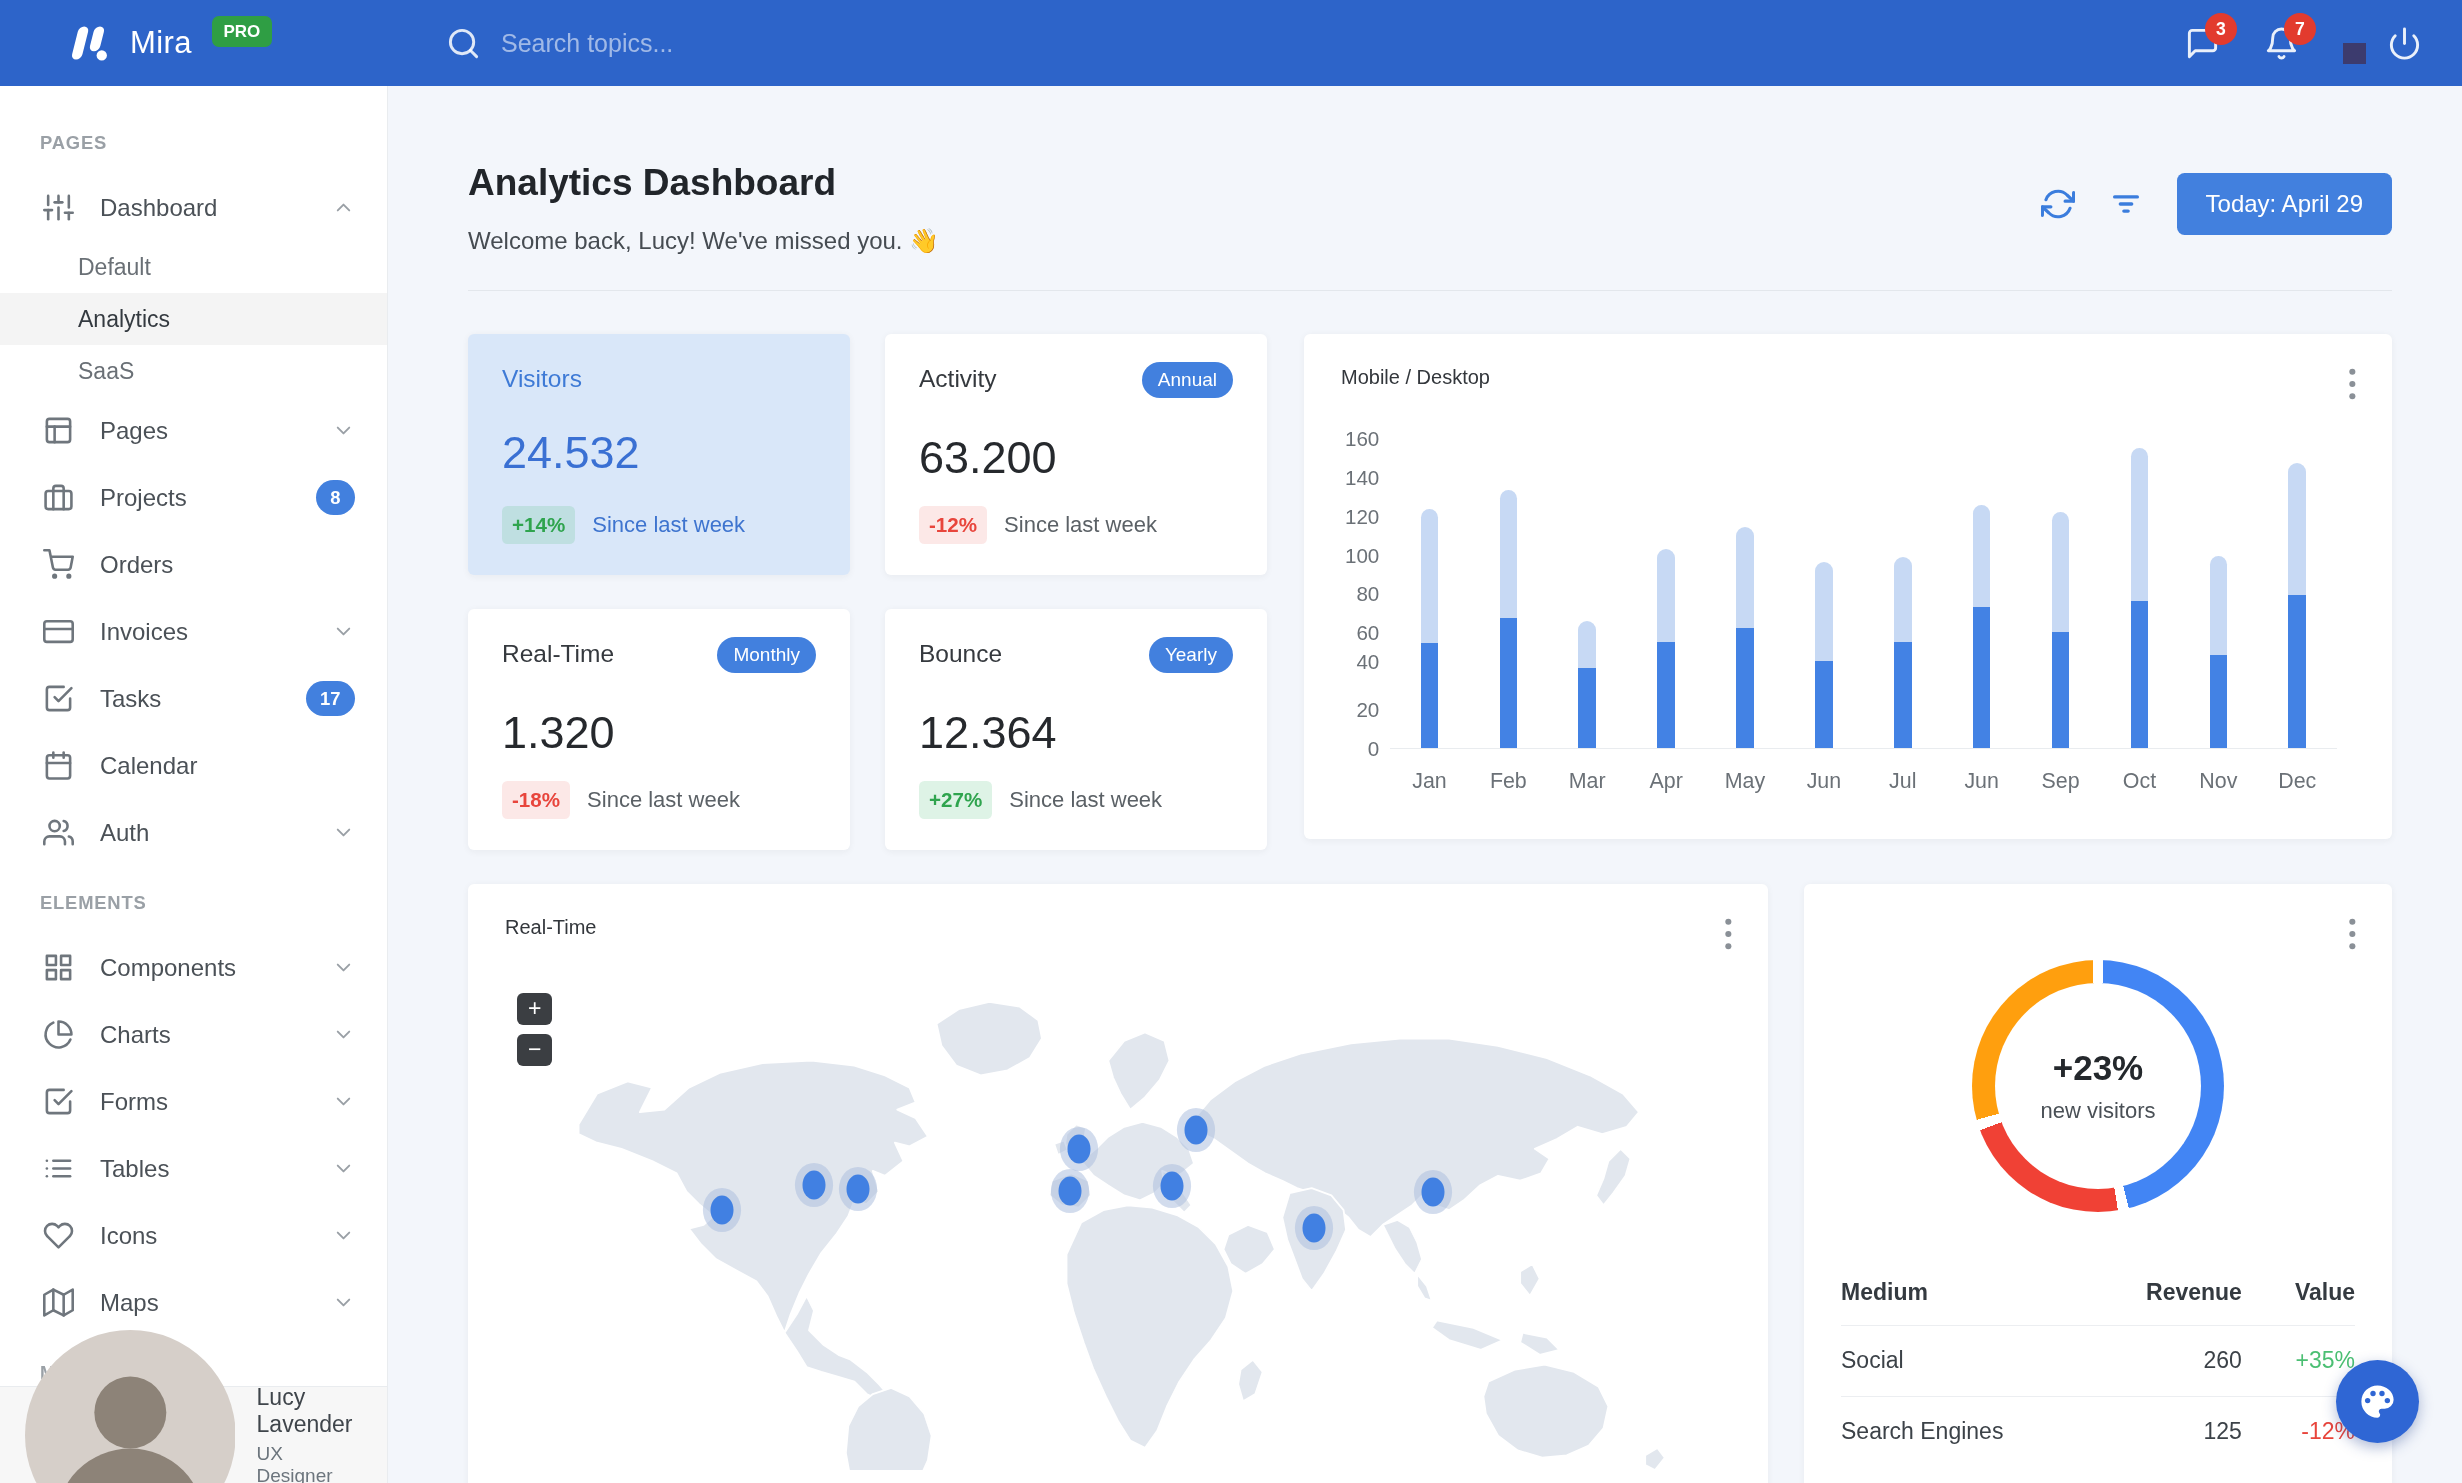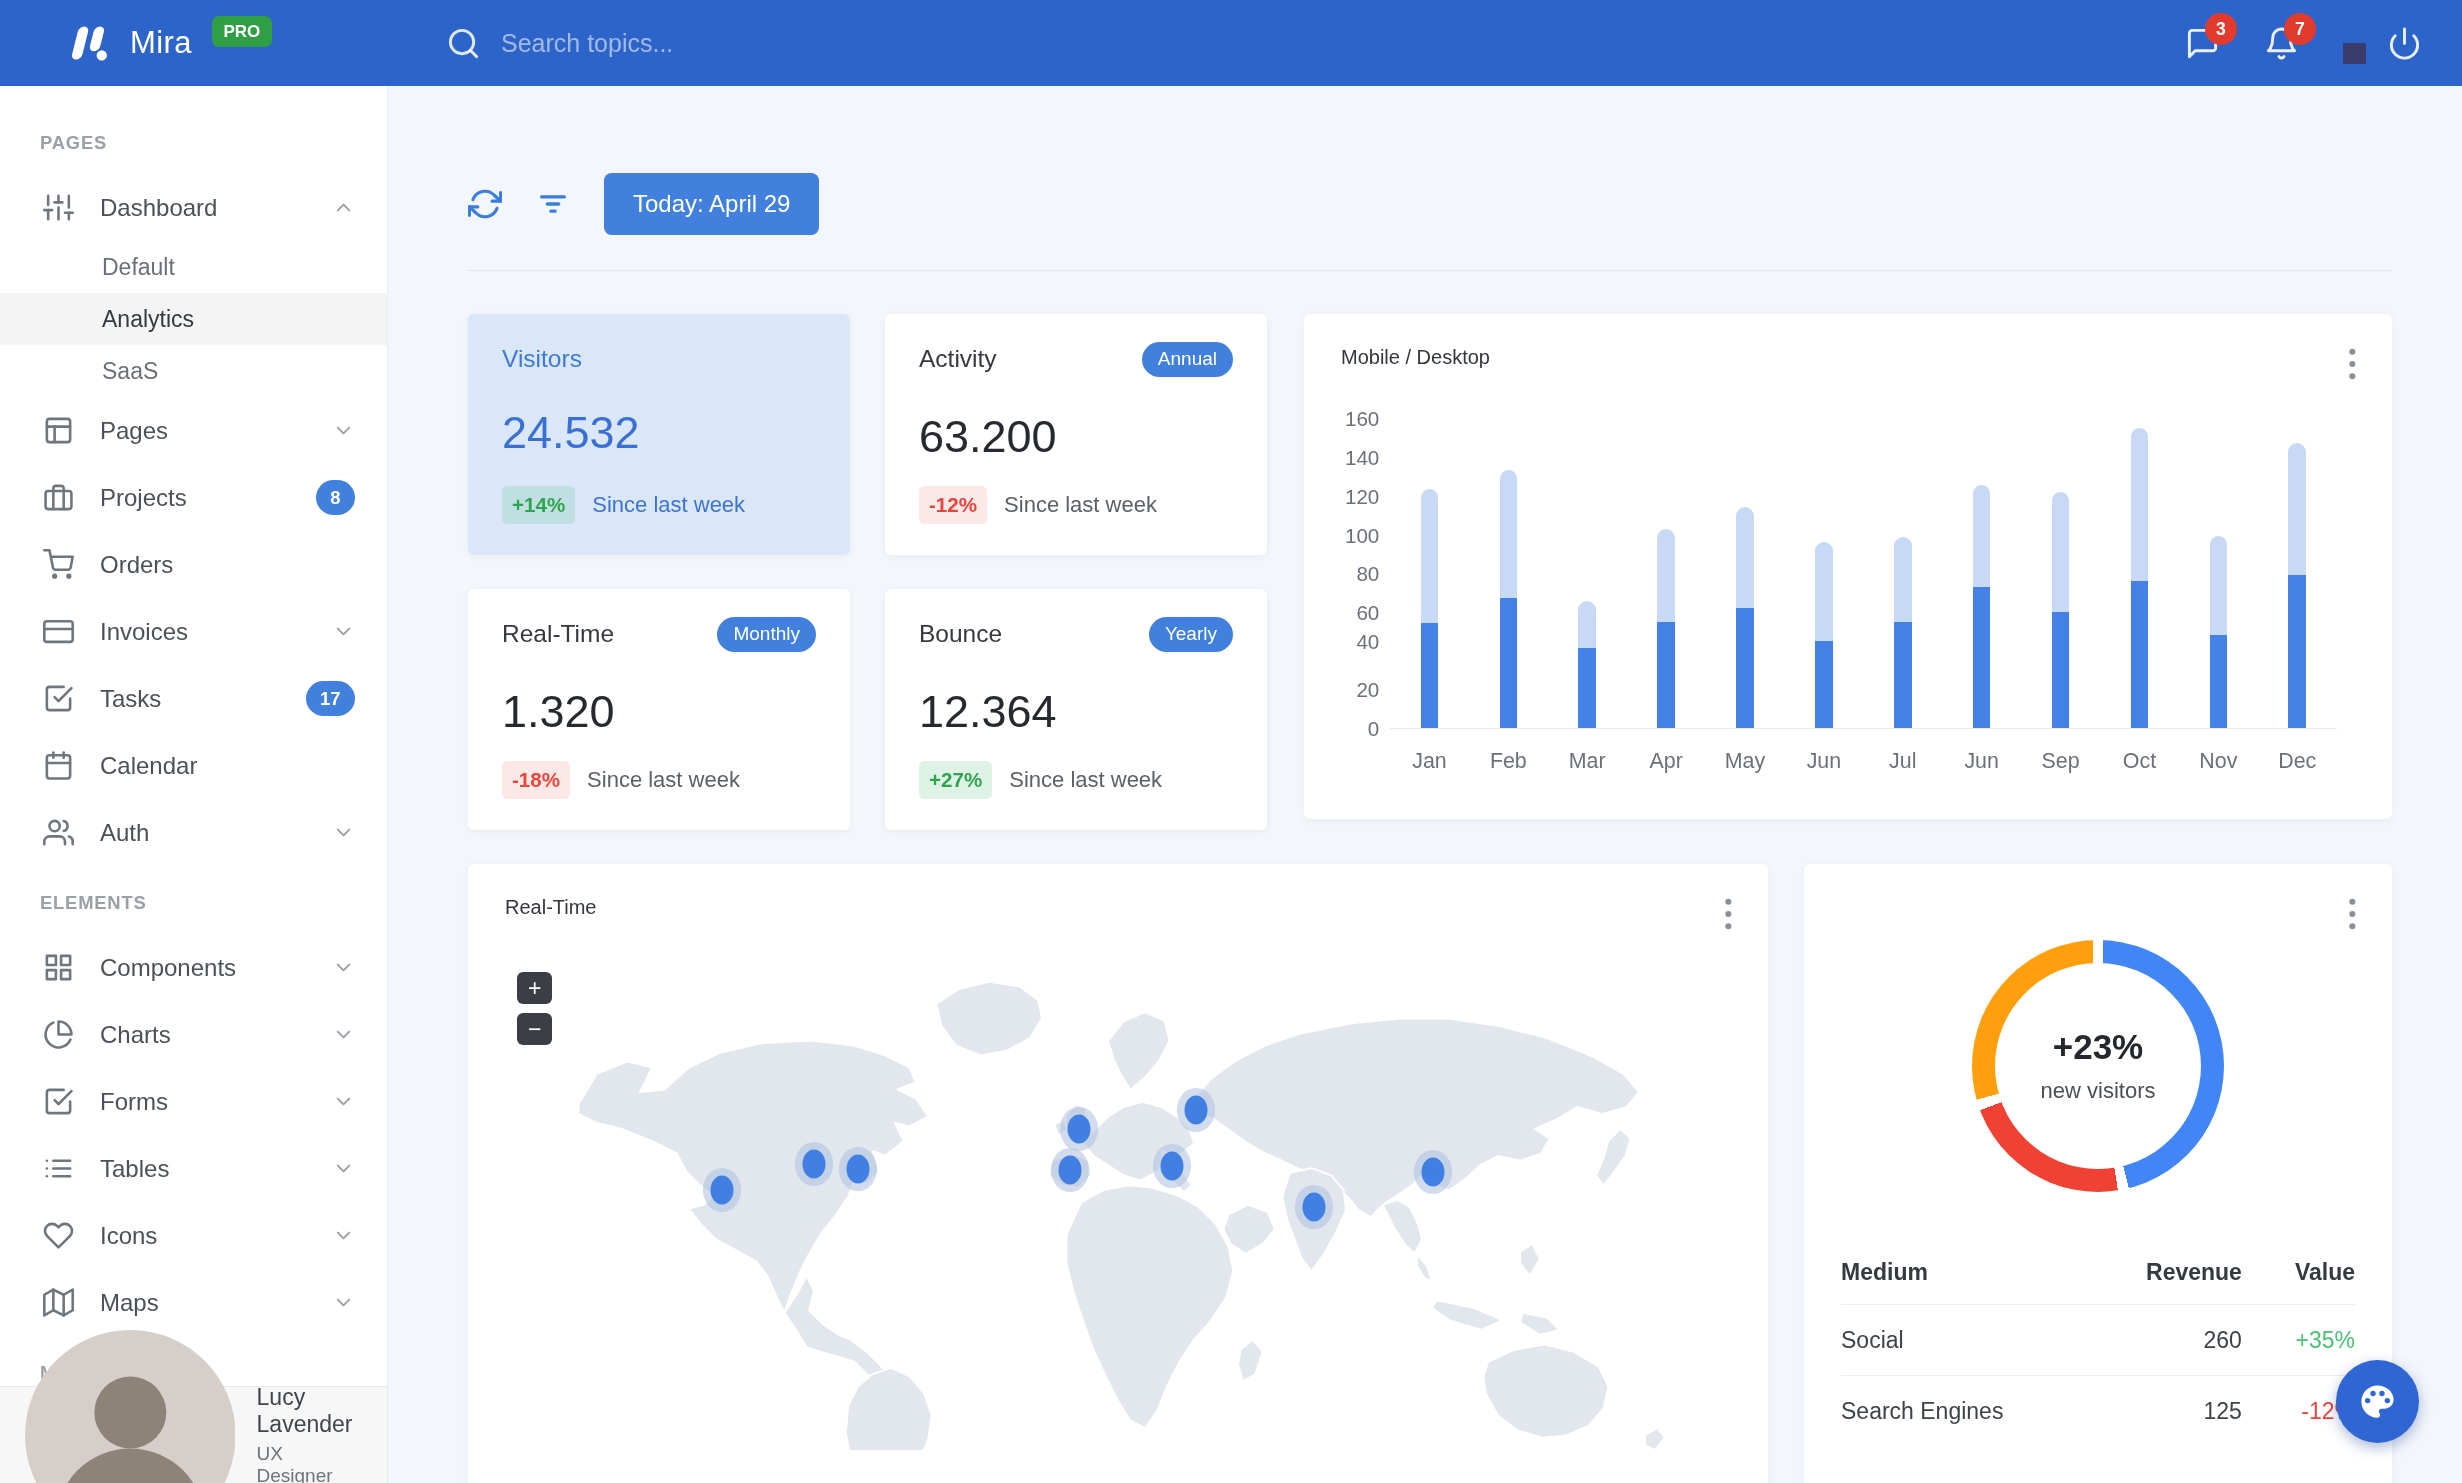--- a/index.html
+++ b/index.html
@@ -25,21 +25,21 @@
 
   
   .sidebar { position:absolute; top:86px; left:0; bottom:0; width:388px; background:#fff; border-right:1.5px solid #e9ecef; display:flex; flex-direction:column; z-index:10; }
   .side-nav { flex:1; overflow:hidden; padding-top:20px; }
   .section-label { padding:26px 0 20px 40px; font-size:18.4px; font-weight:600; color:#9aa0a6; letter-spacing:0.8px; }
   .side-item { display:flex; align-items:center; height:67px; padding:0 32px 0 43px; font-size:24px; color:#4b5157; cursor:pointer; }
   .side-ic { width:31px; height:31px; margin-right:26px; color:#6f767d; flex:none; }
   .side-label { flex:1; }
   .chev { width:23px; height:23px; color:#9aa0a6; flex:none; }
   .count-badge { background:#4280de; color:#fff; font-size:18.4px; font-weight:600; padding:6.9px 14.5px; border-radius:18.4px; }
-  .sub-item { height:52px; display:flex; align-items:center; padding-left:102px; font-size:23px; color:#6a7076; cursor:pointer; }
+  .sub-item { height:52px; display:flex; align-items:center; padding-left:78px; font-size:23px; color:#6a7076; cursor:pointer; }
   .sub-item.active { background:#f4f4f4; color:#343a40; }
   .side-footer { height:98px; background:#f7f7f7; border-top:1.5px solid #e9ecef; display:flex; align-items:center; gap:21.4px; padding:0 24.5px; }
   .avatar { width:64px; height:64px; border-radius:50%; overflow:hidden; position:relative; flex:none; background:#d8d2ce; }
   .avatar svg { width:100%; height:100%; }
   .avatar-wrap { position:relative; }
   .user-name { font-size:23px; color:#3f454b; font-weight:500; }
   .user-role { font-size:19px; color:#6c757d; margin-top:4.6px; }
 
   
   .main { position:absolute; top:86px; left:388px; right:0; bottom:0; padding:76px 70px 0 80px; overflow:hidden; }
@@ -334,20 +334,24 @@
     <span>
       <div class="user-name">Lucy Lavender</div>
       <div class="user-role">UX Designer</div>
     </span>
   </div>
 </aside>
 
 <main class="main">
 
   <div class="page-header">
+    <div>
+      <h1 class="page-title">Analytics Dashboard</h1>
+      <div class="welcome">Welcome back, Lucy! We've missed you. 👋</div>
+    </div>
     <div class="header-actions">
       <span class="icon-action">
         <svg viewBox="0 0 24 24" fill="none" stroke="currentColor" stroke-width="2.2" stroke-linecap="round" stroke-linejoin="round">
             <polyline points="23 4 23 10 17 10"></polyline>
             <polyline points="1 20 1 14 7 14"></polyline>
             <path d="M3.51 9a9 9 0 0 1 14.85-3.36L23 10M1 14l4.64 4.36A9 9 0 0 0 20.49 15"></path>
           </svg>
       </span>
       <span class="icon-action">
         <svg viewBox="0 0 24 24" fill="none" stroke="currentColor" stroke-width="2.4" stroke-linecap="round">

